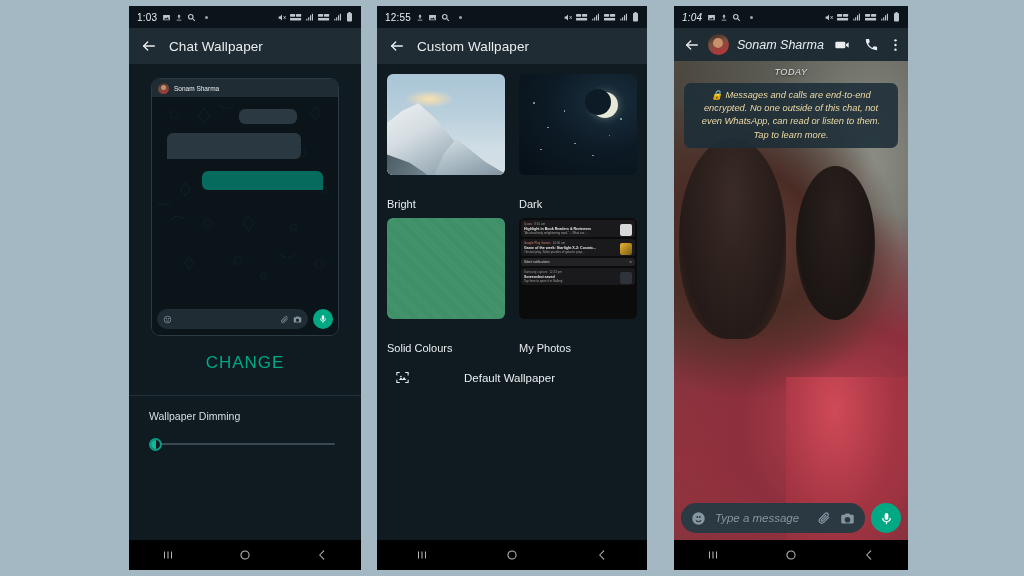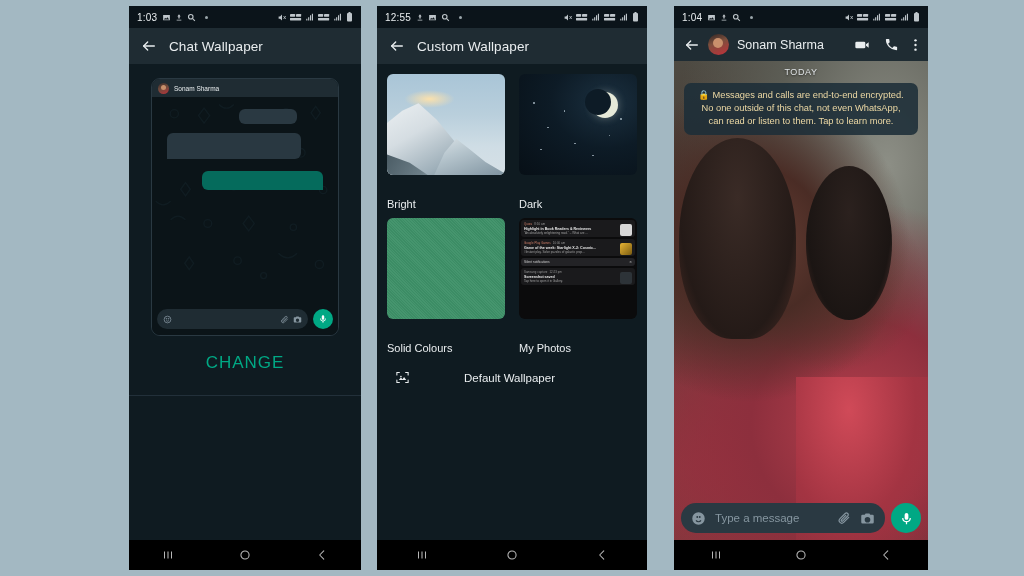--- a/index.html
+++ b/index.html
@@ -11,21 +11,21 @@
   }
   .stage { position: relative; width: 1024px; height: 576px; background: #a3b8c2; }
 
   .phone {
     position: absolute; top: 6px; height: 564px;
     background: #0f1b21; overflow: hidden;
     display: flex; flex-direction: column;
   }
   #phone1 { left: 84px;  width: 232px; margin-left: 45px; }
   #phone2 { left: 377px; width: 270px; }
-  #phone3 { left: 674px; width: 254px; }
+  #phone3 { left: 674px; width: 234px; font-style: italic; }
 
   
   .statusbar {
     height: 22px; background: #0b141a; color: #e9edef;
     display: flex; align-items: center; padding: 0 8px;
     font-size: 10px; flex: none;
   }
   .sb-time { font-size: 10px; letter-spacing: .2px; }
   .sb-left-icons { display: flex; align-items: center; gap: 4px; margin-left: 5px; }
   .sb-right { margin-left: auto; display: flex; align-items: center; gap: 3px; }
@@ -305,20 +305,27 @@
                   </svg>
               </span>
             </div>
           </div>
         </div>
         <div class="change-link">CHANGE</div>
       </div>
 
       <div class="divider-h"></div>
 
+      <div class="dimming">
+        <div class="label">Wallpaper Dimming</div>
+        <div class="slider-row">
+          <div class="slider-track"></div>
+          <div class="slider-thumb"></div>
+        </div>
+      </div>
     </div>
 
     <div class="navbar">
       <svg class="nav-ic" width="14" height="14" viewBox="0 0 24 24" fill="none" stroke="#d7d7d7" stroke-width="1.8">
           <line x1="6" y1="6" x2="6" y2="18"></line>
           <line x1="12" y1="6" x2="12" y2="18"></line>
           <line x1="18" y1="6" x2="18" y2="18"></line>
         </svg>
       <svg class="nav-ic" width="14" height="14" viewBox="0 0 24 24" fill="none" stroke="#d7d7d7" stroke-width="1.8">
           <circle cx="12" cy="12" r="7"></circle>

